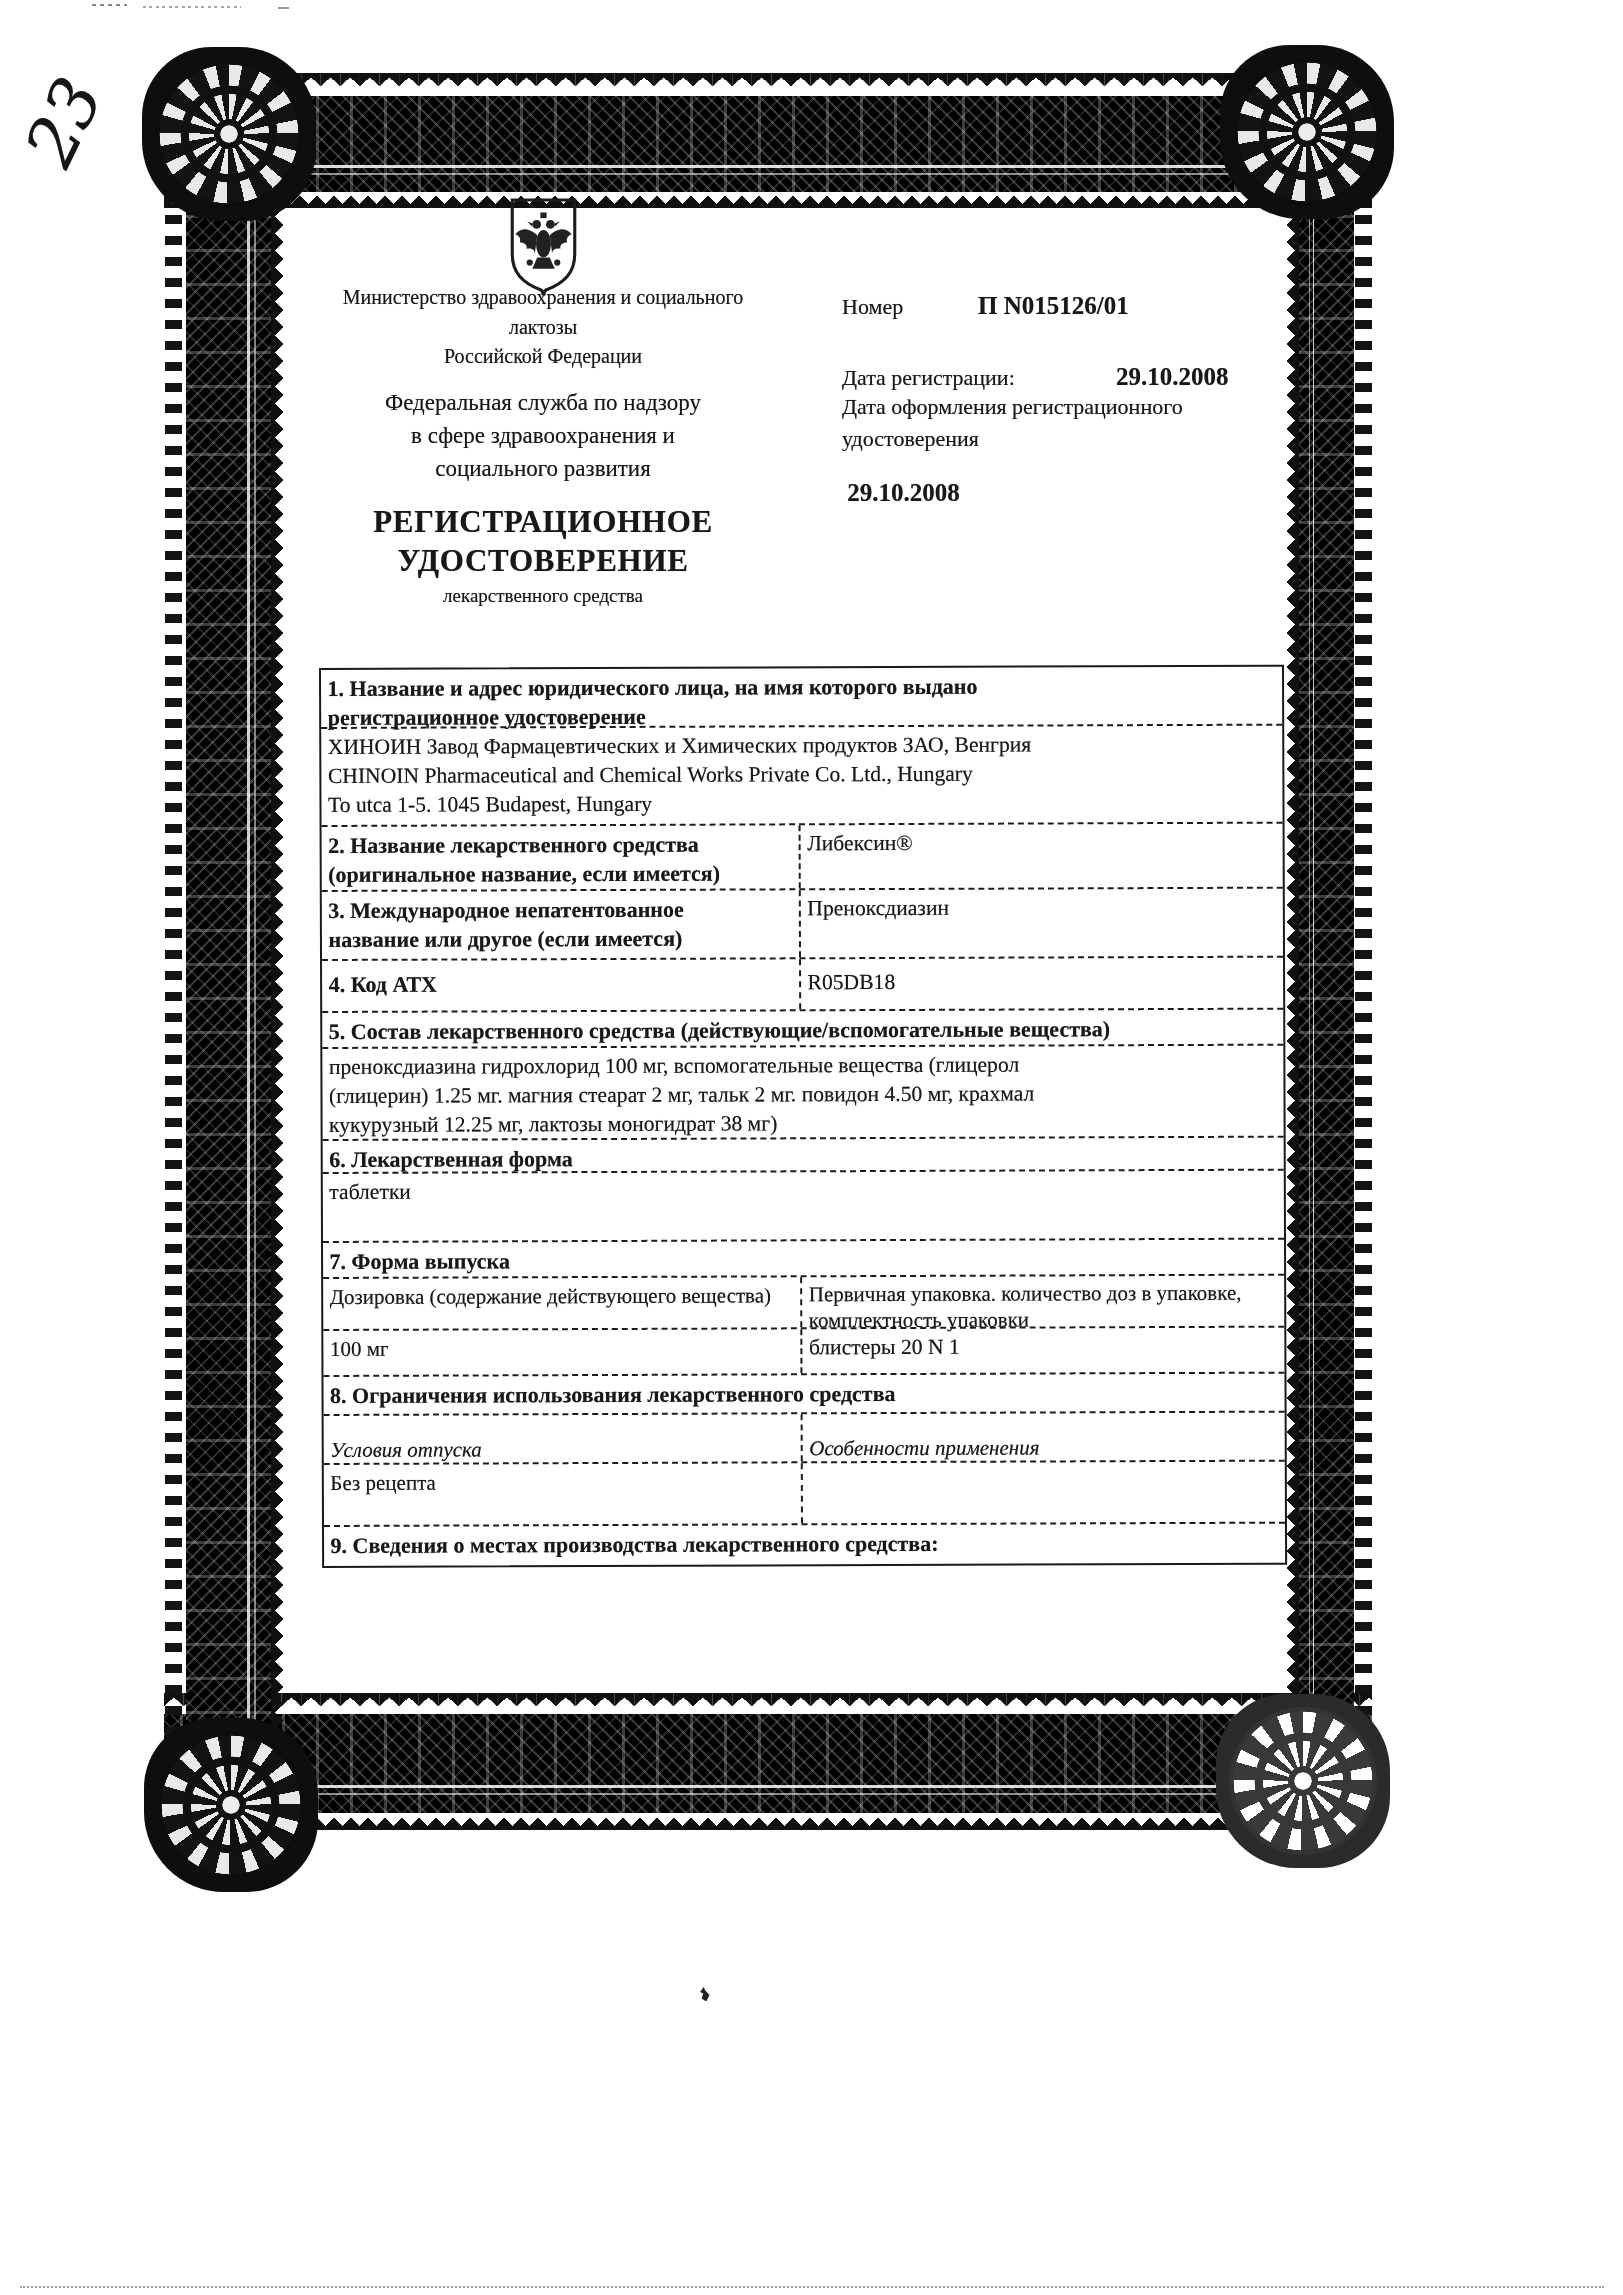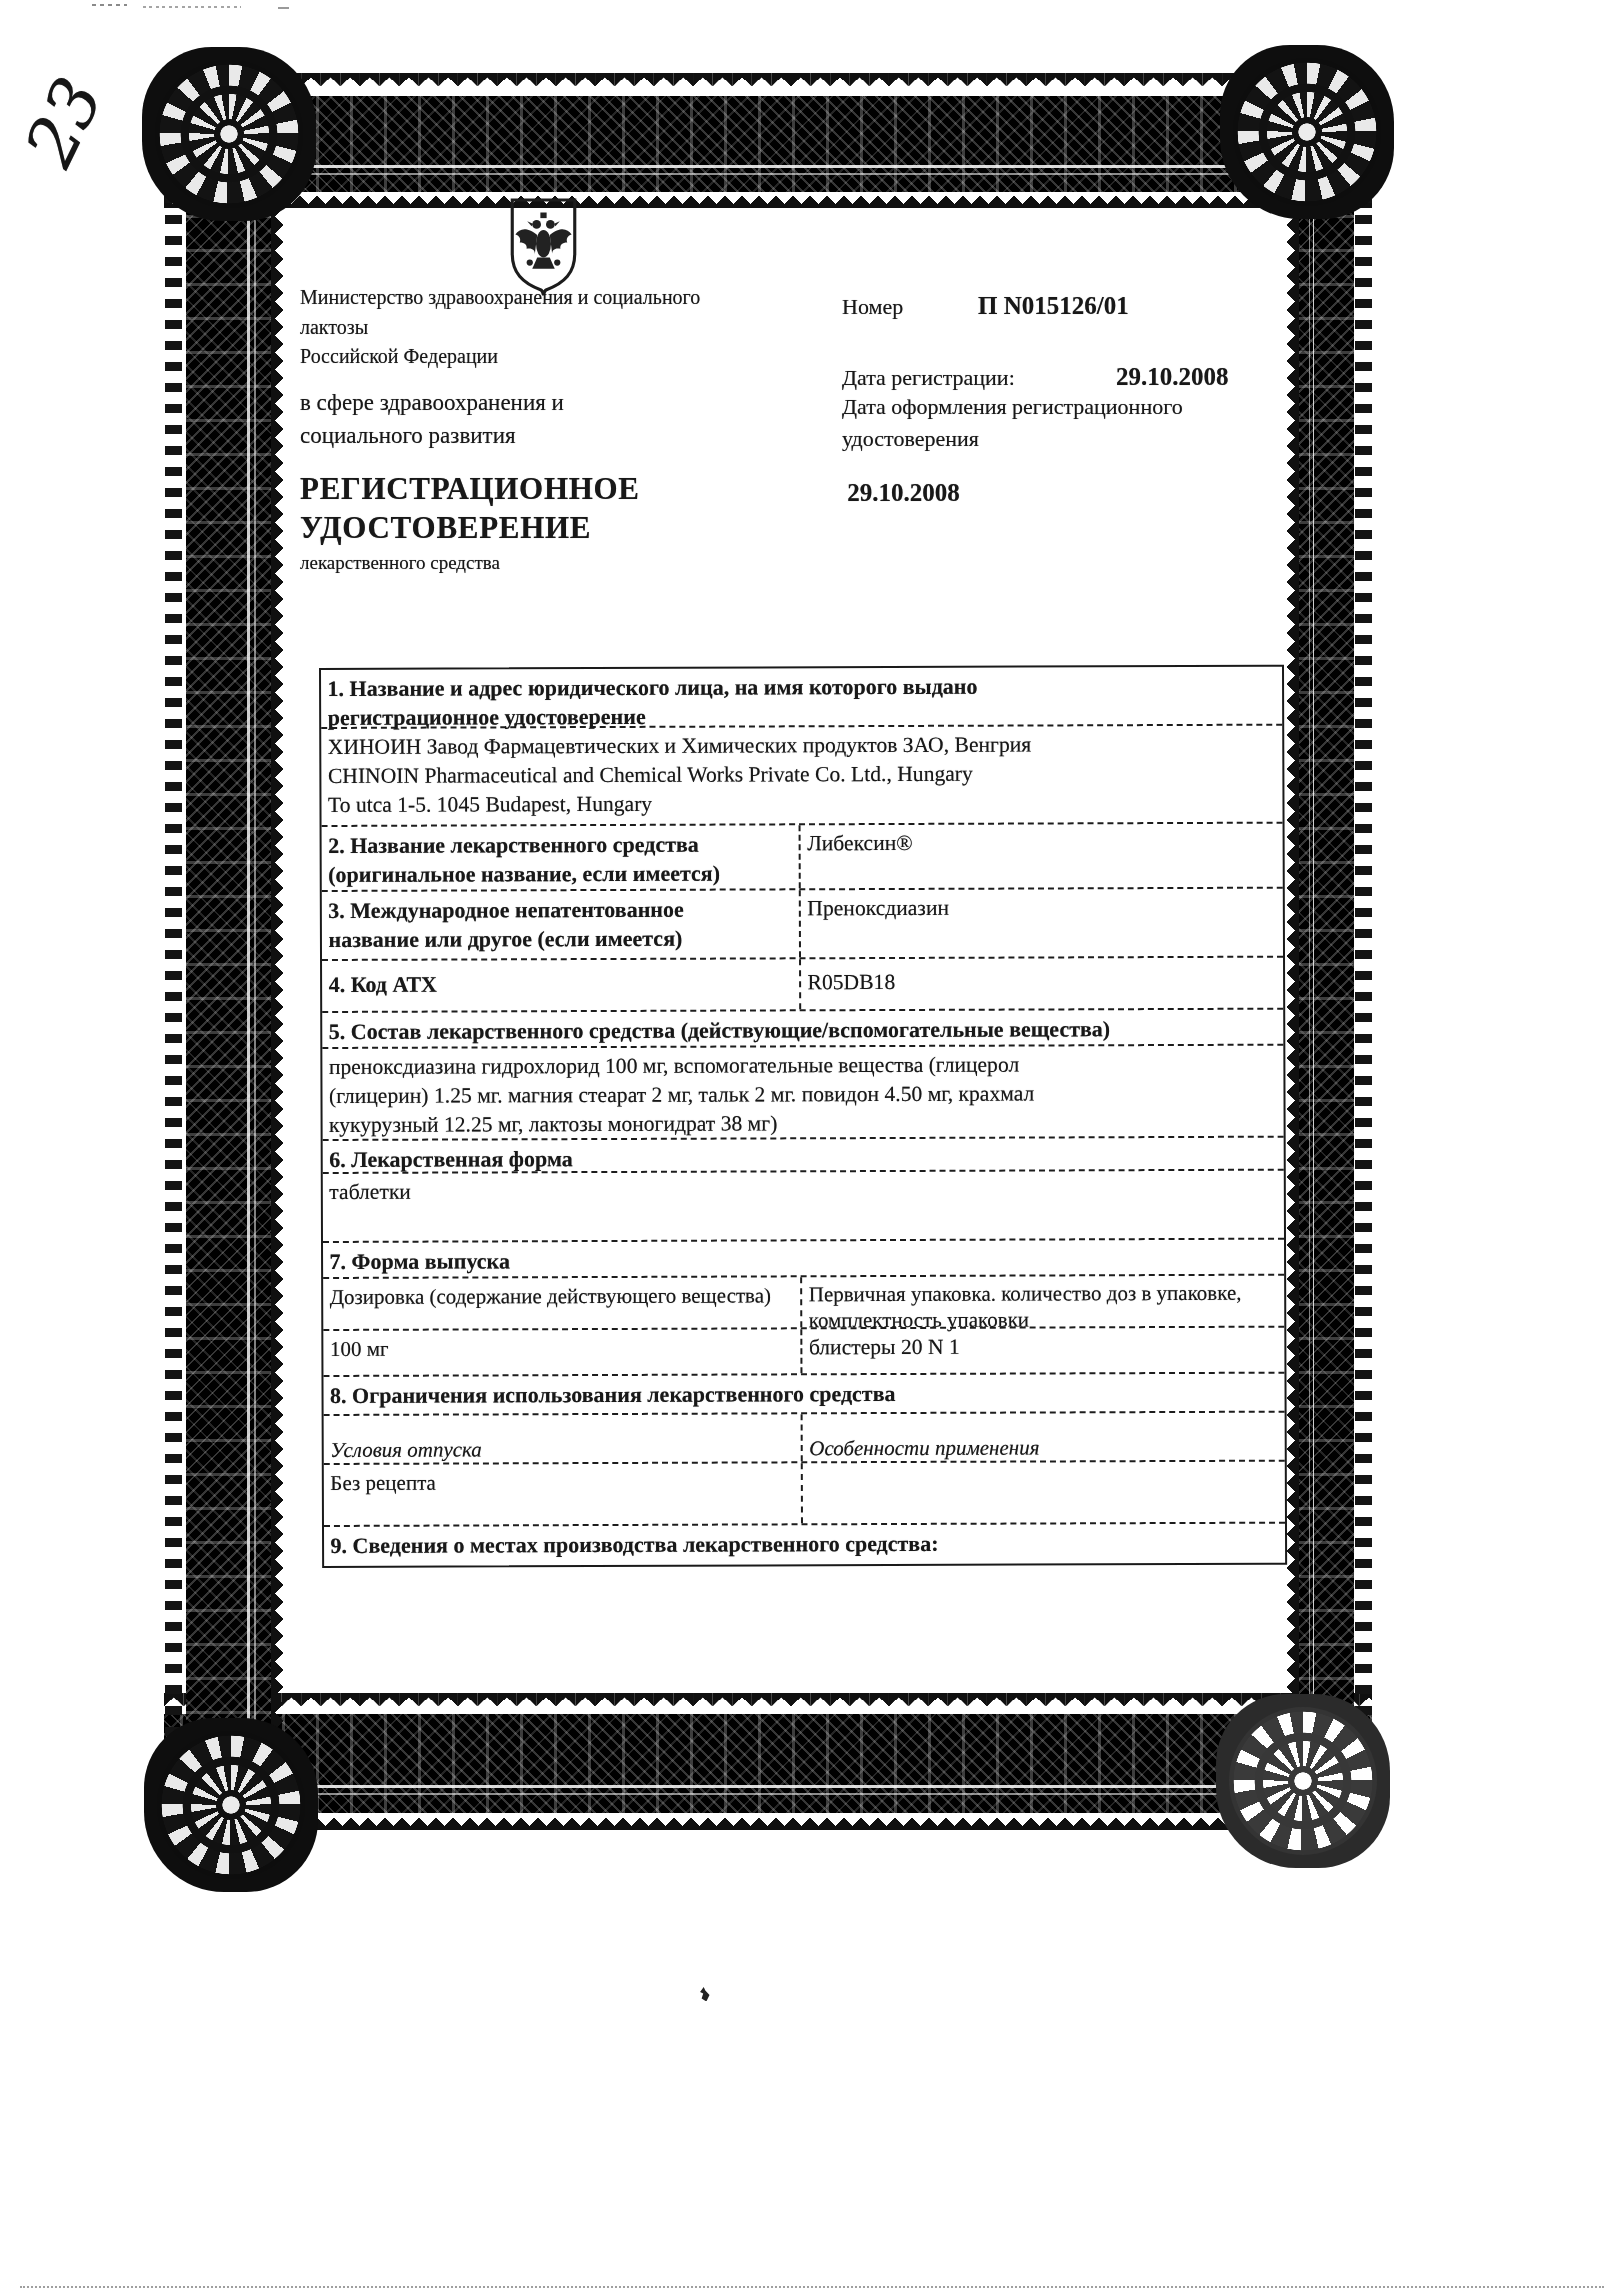--- a/index.html
+++ b/index.html
@@ -49,21 +49,21 @@
   .corner .ros{position:absolute;inset:7.9px;border-radius:50%;
     background:
       radial-gradient(circle, #ececec 0 8%, #111 8.5% 14%, transparent 14.5%),
       radial-gradient(circle, transparent 0 38%, #111 38.5% 46%, transparent 46.5% 66%, #0d0d0d 66.5% 100%),
       repeating-conic-gradient(#e9e9e9 0deg 11deg, #131313 11deg 26deg);
   }
   .corner.light .blob{background:#2b2b2b;}
   .corner.light .ros{filter:contrast(.75) brightness(1.25);}
   
   .coa{position:absolute;left:506px;top:195px;width:75px;height:105px;}
-  .hdr-left{position:absolute;left:300px;top:283px;width:486px;text-align:left;}
+  .hdr-left{position:absolute;left:300px;top:283px;width:486px;text-align:center;}
   .ministry{font-size:20px;line-height:29.5px;}
   .service{font-size:23px;line-height:33px;margin-top:14.4px;}
   .doc-title{font-size:31px;line-height:39px;font-weight:700;margin-top:17px;letter-spacing:0.7px;}
   .doc-subtitle{font-size:19px;line-height:30px;margin-top:1.3px;}
   .line{display:block;}
   .hdr-right{position:absolute;left:842px;top:292px;width:453px;font-size:22px;}
   .kv{display:flex;align-items:baseline;font-family:Liberation Serif, serif;}
   .kv .lab1{width:136px;flex:none;}
   .kv .lab2{width:274px;flex:none;}
   .kv .v{font-weight:700;font-size:25px;}
@@ -155,20 +155,21 @@
     </g>
   </svg>
 
   <div class="hdr-left">
     <div class="ministry">
       <span class="line">Министерство здравоохранения и социального</span>
       <span class="line">лактозы</span>
       <span class="line">Российской Федерации</span>
     </div>
     <div class="service">
+      <span class="line">Федеральная служба по надзору</span>
       <span class="line">в сфере здравоохранения и</span>
       <span class="line">социального развития</span>
     </div>
     <div class="doc-title">
       <span class="line">РЕГИСТРАЦИОННОЕ</span>
       <span class="line">УДОСТОВЕРЕНИЕ</span>
     </div>
     <div class="doc-subtitle">лекарственного средства</div>
   </div>
 

